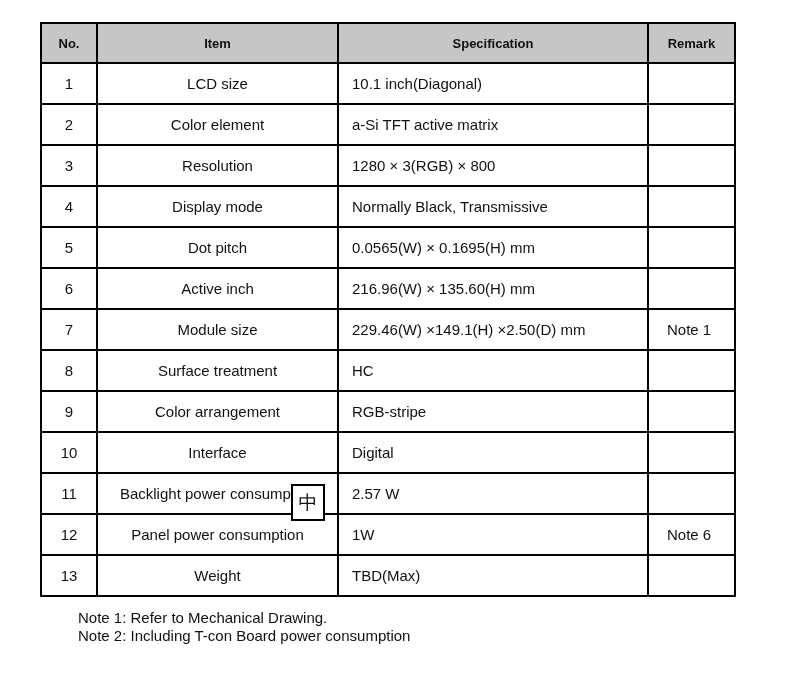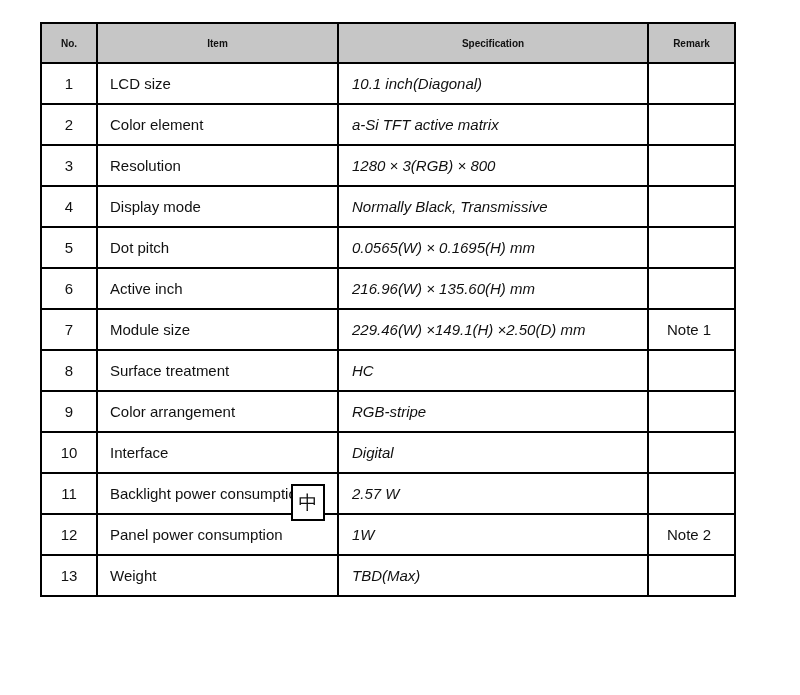--- a/index.html
+++ b/index.html
@@ -32,34 +32,34 @@
   table.spec-table td{
     border: 2px solid var(--border);
     overflow: hidden;
     white-space: nowrap;
   }
   table.spec-table thead th{
     background: var(--header-bg);
     font-weight: bold;
     text-align: center;
     height: 40px;
-    font-size: 10px;
+    font-size: 13px;
   }
   table.spec-table tbody td{
     height: 41px;
     background: #ffffff;
     vertical-align: middle;
   }
   col.c-no{ width: 56px; }
   col.c-item{ width: 241px; }
   col.c-spec{ width: 310px; }
   col.c-remark{ width: 87px; }
   td[data-name="cell-no"]{ text-align: center; }
-  td[data-name="cell-item"]{ text-align: left; padding-left: 12px; }
-  td[data-name="cell-spec"]{ text-align: left; padding-left: 13px; font-style: italic; }
+  td[data-name="cell-item"]{ text-align: center; }
+  td[data-name="cell-spec"]{ text-align: left; padding-left: 13px; }
   td[data-name="cell-remark"]{ text-align: left; padding-left: 18px; }
   .ime-box{
     position: absolute;
     left: 291px;
     top: 484px;
     width: 34px;
     height: 37px;
     background: #ffffff;
     border: 2px solid #000000;
     display: flex;
@@ -161,29 +161,33 @@
         <tr data-name="table-row">
           <td data-name="cell-no">11</td>
           <td data-name="cell-item">Backlight power consumption</td>
           <td data-name="cell-spec">2.57 W</td>
           <td data-name="cell-remark"></td>
         </tr>
         <tr data-name="table-row">
           <td data-name="cell-no">12</td>
           <td data-name="cell-item">Panel power consumption</td>
           <td data-name="cell-spec">1W</td>
-          <td data-name="cell-remark">Note 2</td>
+          <td data-name="cell-remark">Note 6</td>
         </tr>
         <tr data-name="table-row">
           <td data-name="cell-no">13</td>
           <td data-name="cell-item">Weight</td>
           <td data-name="cell-spec">TBD(Max)</td>
           <td data-name="cell-remark"></td>
         </tr>
       </tbody>
   </table>
 
   <div class="ime-box" data-name="ime-indicator">
     <span data-name="ime-language-glyph">中</span>
   </div>
 
+  <div class="notes" data-name="notes-block">
+    <div data-name="note-line-1">Note 1: Refer to Mechanical Drawing.</div>
+    <div data-name="note-line-2">Note 2: Including T-con Board power consumption</div>
+  </div>
 
 </div>
 
 </body></html>

